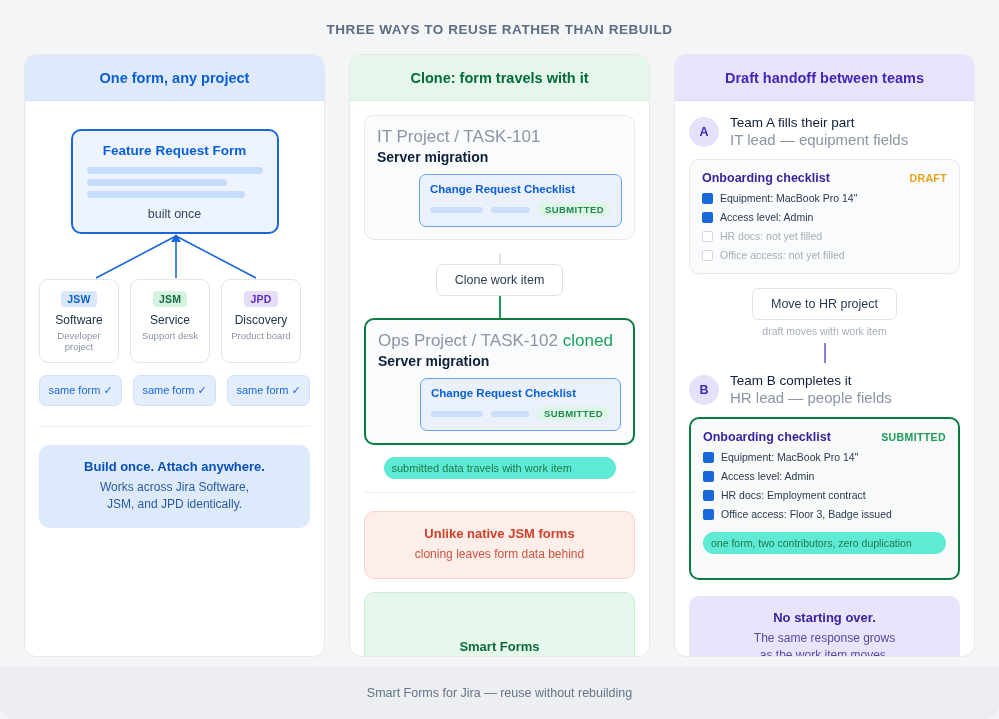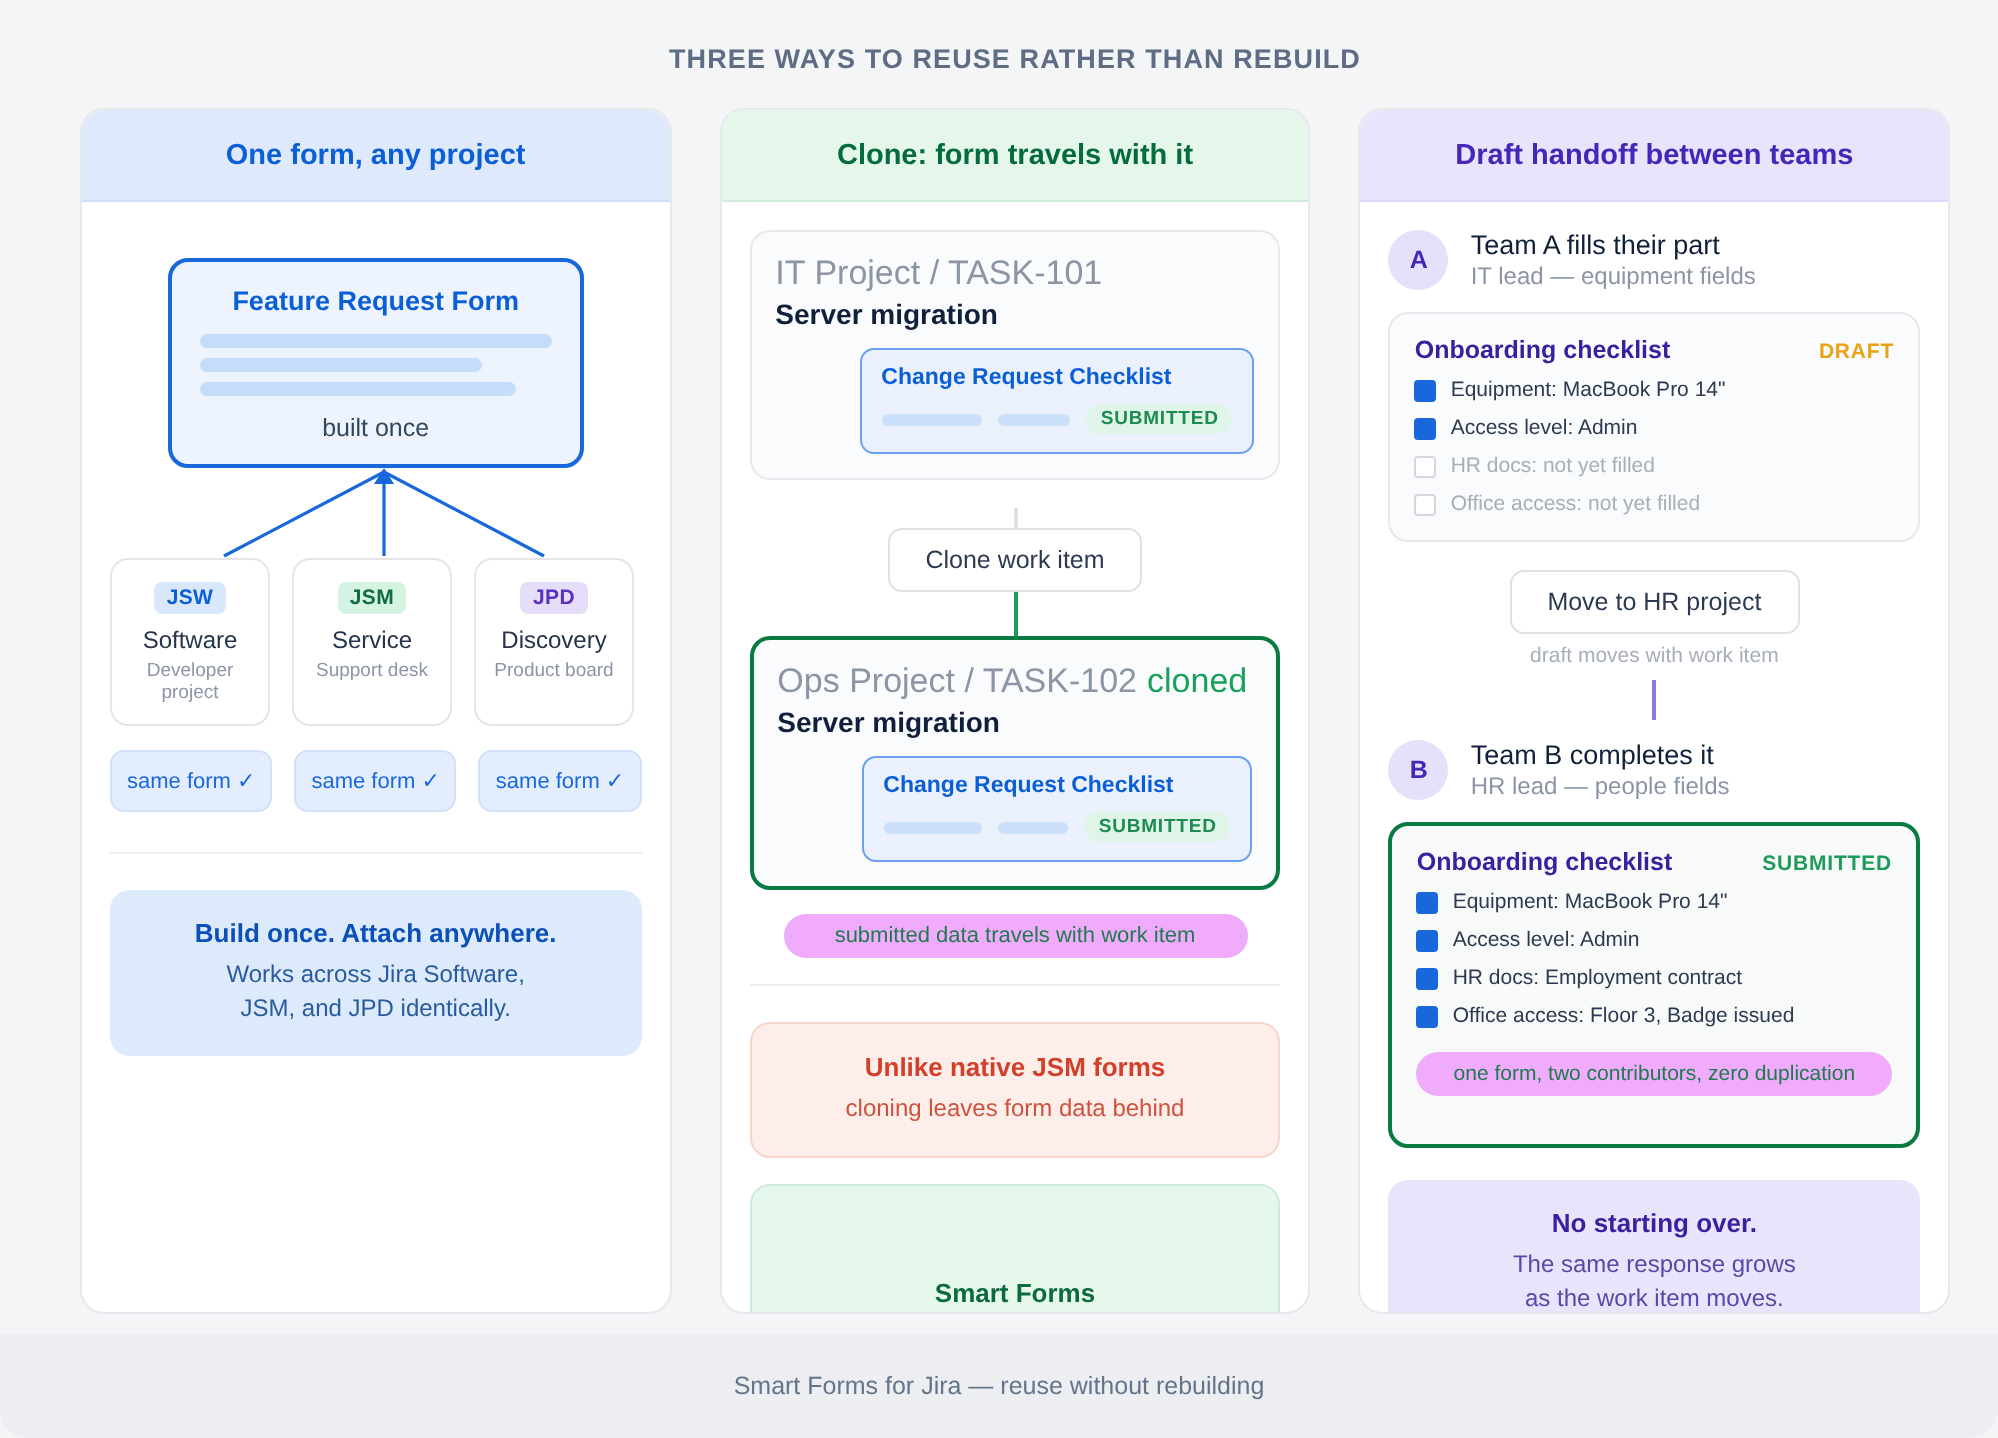--- a/index.html
+++ b/index.html
@@ -9,21 +9,20 @@
     background: #f4f5f7;
     color: #172b4d;
     overflow: hidden;
   }
   #page {
     position: relative;
     width: 999px; height: 719px;
     background: #f4f5f7;
     border-radius: 14px;
     overflow: hidden;
-    padding-left: 16px;
   }
 
   
   .page-title {
     text-align:center;
     font-size: 13.5px;
     font-weight: 700;
     letter-spacing: 0.55px;
     color: #5e6c84;
     padding-top: 22px;
@@ -167,22 +166,22 @@
     border-radius:7px;
     font-size:12.5px;
     color:#2b3a50;
     padding:8px 18px;
     text-align:center;
   }
   .pill-green {
     display:block;
     margin: 12px auto;
     width: 232px;
-    text-align:center;
-    background:#f0abfc;
+    text-align:left;
+    background:#5eead4;
     color:#1f7a4d;
     font-size:11px;
     border-radius:11px;
     padding:5px 8px;
   }
   .callout.red { background:#fdeeea; border:1px solid #f8d5cb; }
   .callout.red .ct { color:#d1402b; }
   .callout.red .cs { color:#cc5340; }
   .callout.green { background:#e6f7ec; border:1px solid #cdebd8; }
   .callout.green .ct { color:#0c6b3c;margin-top:32px; }
@@ -191,21 +190,21 @@
   
   .team-row { display:flex; align-items:center; gap:11px; }
   .avatar {
     width:30px; height:30px; border-radius:50%;
     background:#e6e1fa; color:#4526b8;
     font-size:12.5px; font-weight:700;
     display:flex; align-items:center; justify-content:center;
     flex:0 0 auto;
   }
   .team-t { font-size:13.5px; color:#10203a; }
-  .team-s { font-size:12px; color:#8b95a5; margin-top:1px; }
+  .team-s { font-size:15px; color:#8b95a5; margin-top:1px; }
 
   .chk-card {
     margin-top:11px;
     border:1px solid #e6e8ec;
     background:#fafbfc;
     border-radius:10px;
     padding:11px 12px 12px 12px;
   }
   .chk-card.done { border:2px solid #0a7a43; background:#f7faf8; }
   .chk-head { display:flex; align-items:baseline; gap:7px;justify-content:space-between; }

